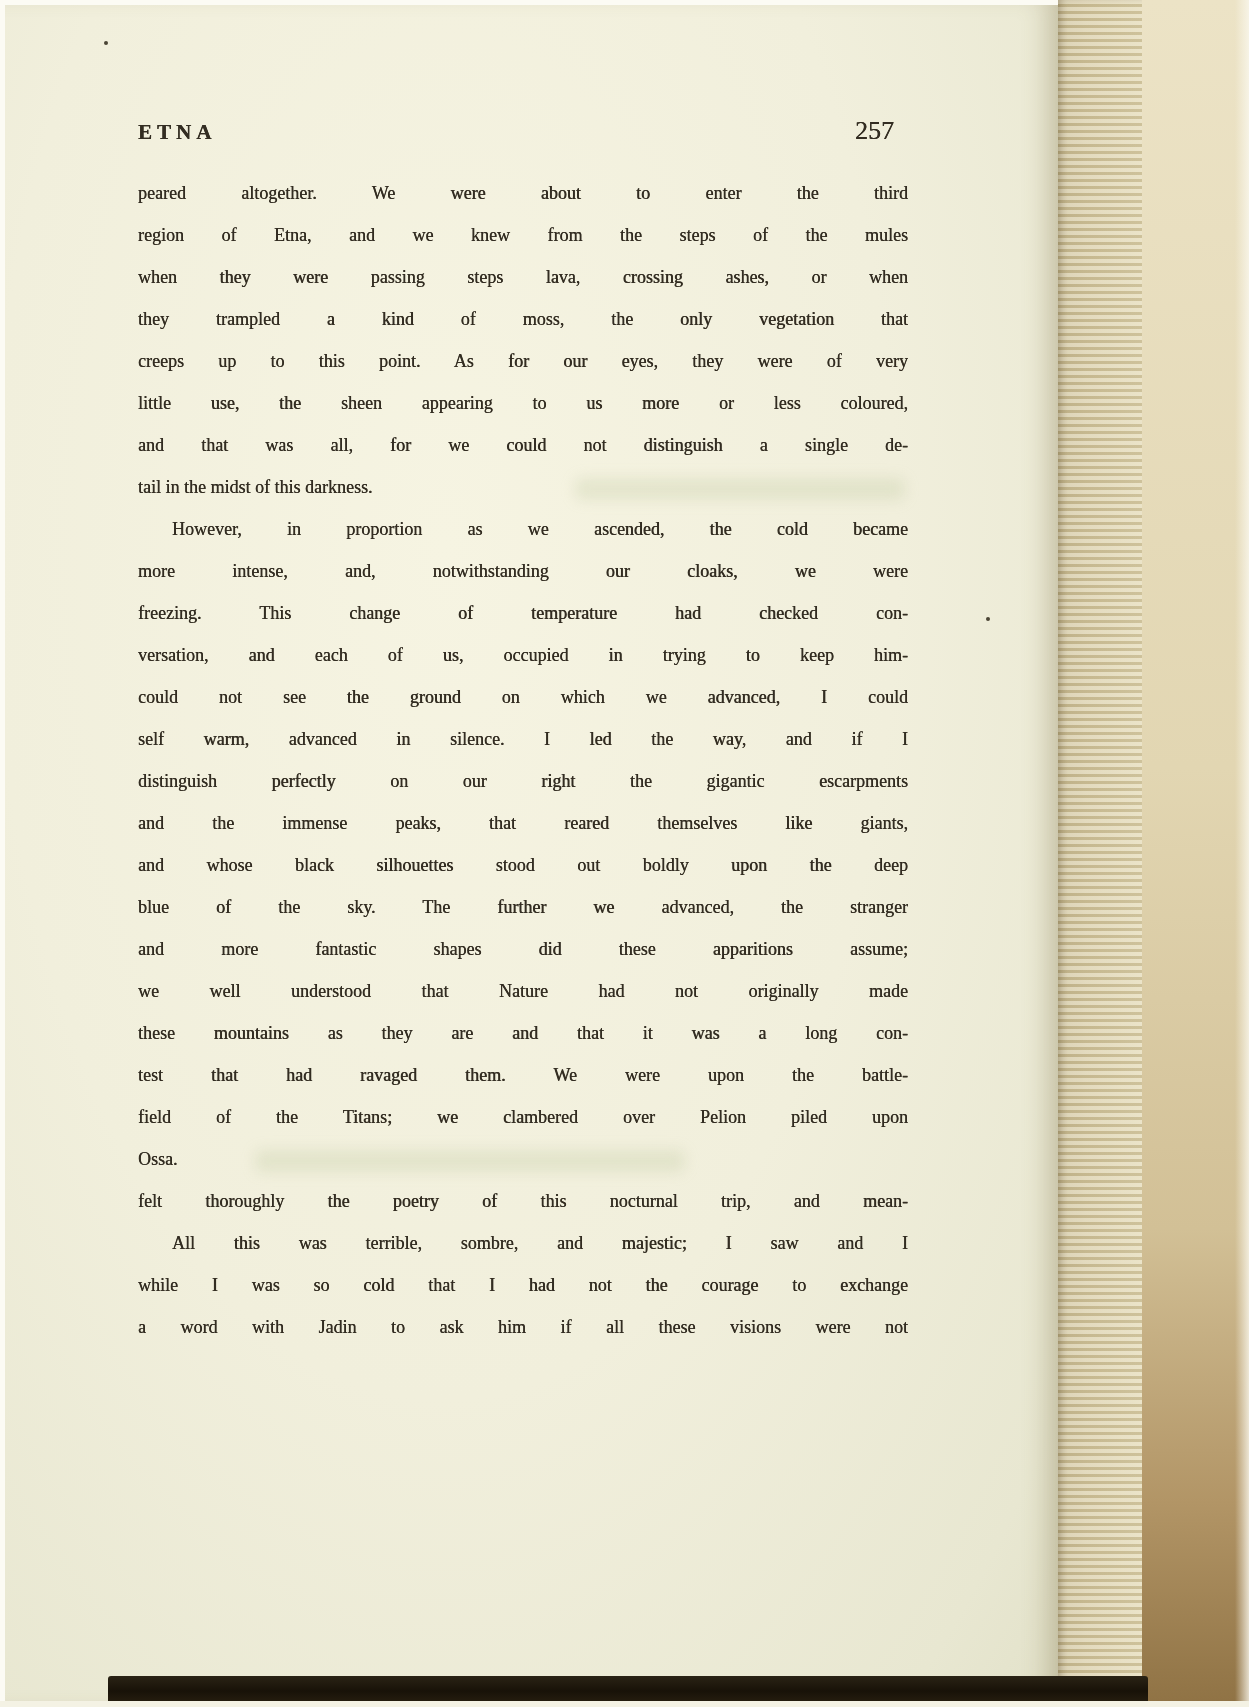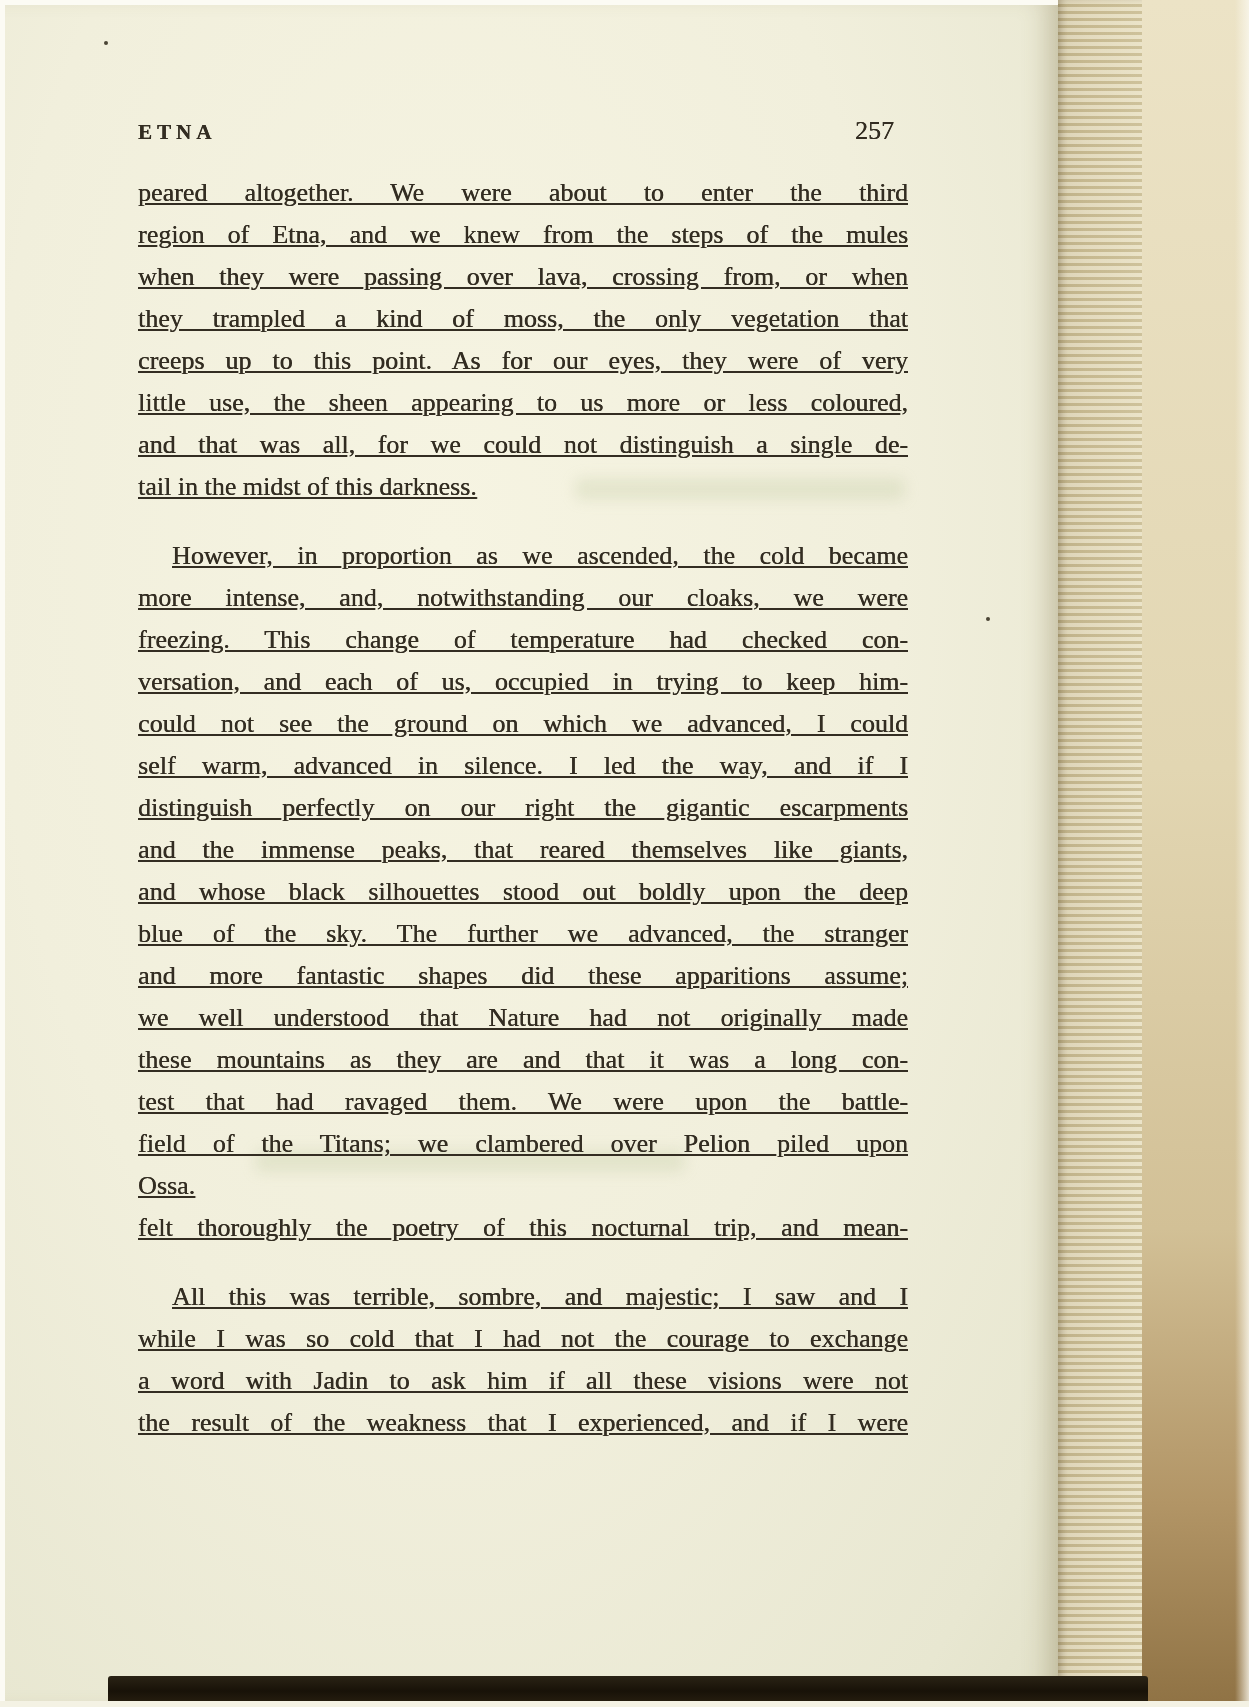--- a/index.html
+++ b/index.html
@@ -102,31 +102,30 @@
     font-weight: normal;
     text-shadow: 0.35px 0 0 currentColor;
   }
   .text-block {
     position: absolute;
     left: 138px; top: 172px;
     width: 770px;
     color: var(--ink);
   }
   .line {
-    font-size: 26px;
+    font-size: 18px;
     line-height: 42px;
     text-align: justify;
     text-align-last: justify;
     text-shadow: 0.35px 0 0 currentColor;
     white-space: nowrap; 
-    text-decoration: underline;
   }
   
   .line { white-space: normal; overflow: hidden; height: 42px; }
-  .line.indent { text-indent: 34px; margin-top: 27px; }
+  .line.indent { text-indent: 34px; }
   .line.flush { text-align-last: left; }
 </style>
 </head>
 <body>
 
 <div class="scan">
   <div class="paper"></div>
   <div class="top-sliver"></div>
   <div class="left-sliver"></div>
   <div class="fore-edges"></div>
@@ -140,21 +139,21 @@
 
   <div class="header">
     <div class="running-title">ETNA</div>
     <div class="page-number">257</div>
   </div>
 
   <div class="text-block" id="text-block">
       <div class="para">
         <div class="line">peared altogether.  We were about to enter the third</div>
         <div class="line">region of Etna, and we knew from the steps of the mules</div>
-        <div class="line">when they were passing over lava, crossing from, or when</div>
+        <div class="line">when they were passing steps lava, crossing ashes, or when</div>
         <div class="line">they trampled a kind of moss, the only vegetation that</div>
         <div class="line">creeps up to this point.  As for our eyes, they were of very</div>
         <div class="line">little use, the sheen appearing to us more or less coloured,</div>
         <div class="line">and that was all, for we could not distinguish a single de-</div>
         <div class="line flush">tail in the midst of this darkness.</div>
       </div>
       <div class="para">
         <div class="line indent">However, in proportion as we ascended, the cold became</div>
         <div class="line">more intense, and, notwithstanding our cloaks, we were</div>
         <div class="line">freezing.  This change of temperature had checked con-</div>
@@ -170,16 +169,15 @@
         <div class="line">these mountains as they are and that it was a long con-</div>
         <div class="line">test that had ravaged them.  We were upon the battle-</div>
         <div class="line">field of the Titans; we clambered over Pelion piled upon</div>
         <div class="line flush">Ossa.</div>
       </div>
       <div class="para">
         <div class="line">felt thoroughly the poetry of this nocturnal trip, and mean-</div>
         <div class="line indent">All this was terrible, sombre, and majestic; I saw and I</div>
         <div class="line">while I was so cold that I had not the courage to exchange</div>
         <div class="line">a word with Jadin to ask him if all these visions were not</div>
-        <div class="line">the result of the weakness that I experienced, and if I were</div>
       </div>
     </div>
 </div>
 
 </body></html>

